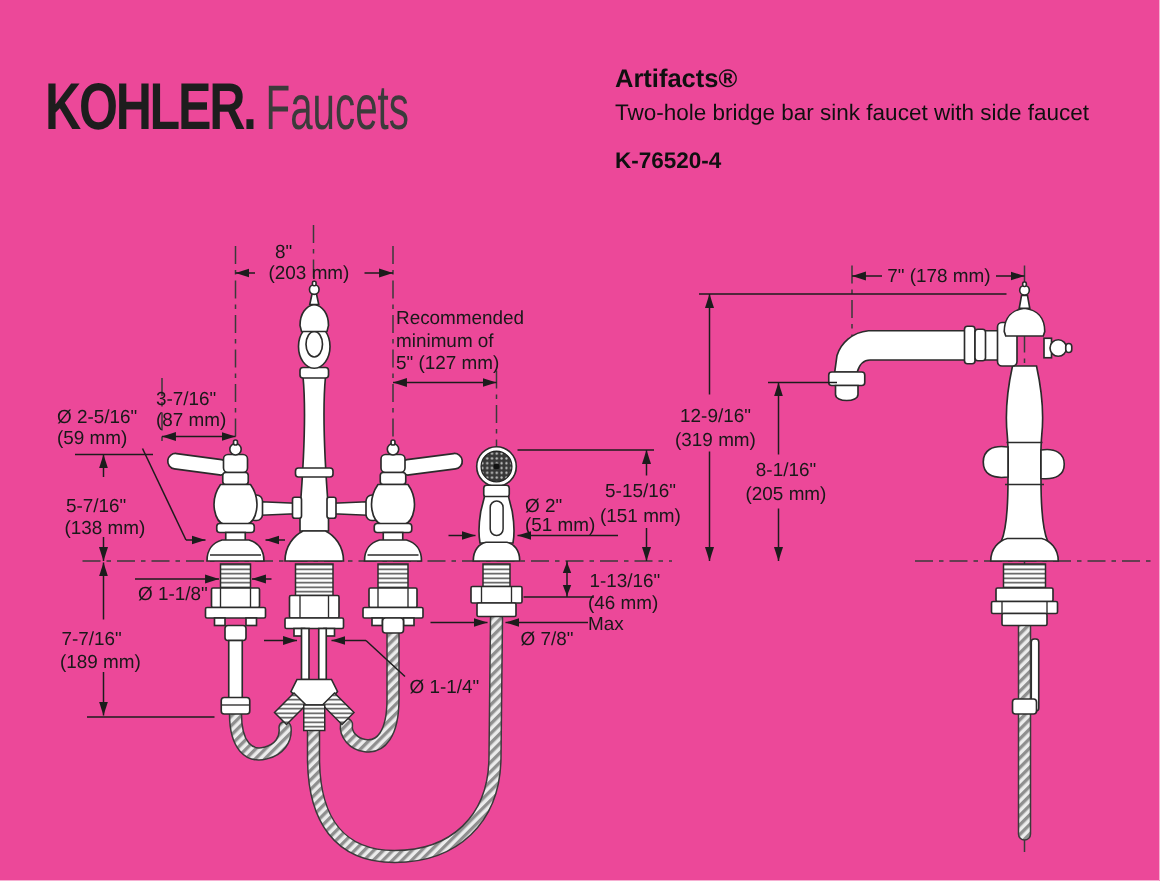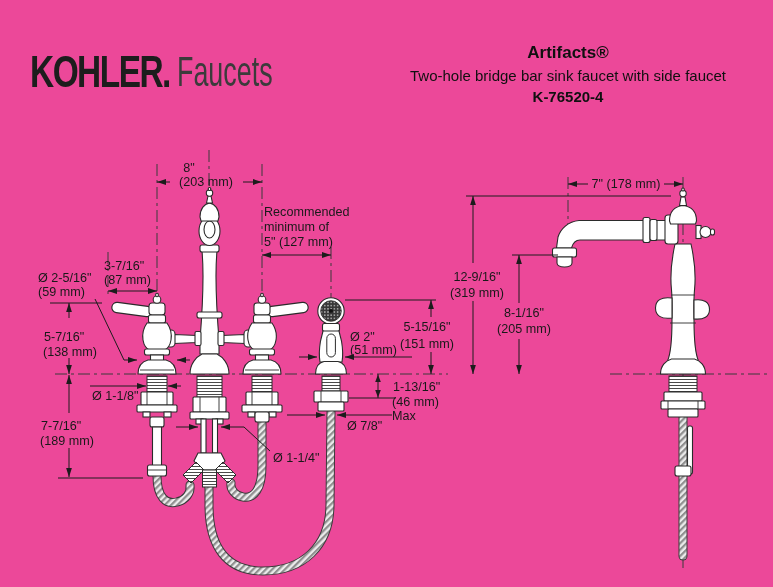--- a/index.html
+++ b/index.html
@@ -4,24 +4,24 @@
 <style>
   html,body{margin:0;padding:0;background:#fff;}
   .page{position:relative;width:773px;height:587px;background:#ec4899;overflow:hidden;
         font-family:"Liberation Sans",sans-serif;}
   
   .logo{position:absolute;left:30px;top:50px;height:46px;white-space:nowrap;}
   .logo-bold{position:absolute;left:0;top:0;font-size:44px;font-weight:bold;color:#1d1d1d;
              letter-spacing:-2px;display:inline-block;transform:scaleX(.76);transform-origin:0 0;line-height:1;}
   .logo-light{position:absolute;left:147px;top:1px;font-size:42px;font-weight:normal;color:#3b3b3b;
               display:inline-block;transform:scaleX(.64);transform-origin:0 0;line-height:1;letter-spacing:0;}
-  .titleblock{position:absolute;right:47px;top:42px;text-align:center;color:#101010;line-height:1.35;}
+  .titleblock{position:absolute;right:47px;top:42px;text-align:left;color:#101010;line-height:1.35;}
   .family{font-size:17px;font-weight:bold;}
   .desc{font-size:15px;margin-top:1px;}
-  .model{font-size:15px;font-weight:bold;margin-top:1px;}
+  .model{font-size:15px;font-weight:bold;margin-top:12px;}
   
   svg{position:absolute;left:0;top:0;}
   .ln{stroke:#1c1c1c;stroke-width:1;fill:none;}
   .cl{stroke:#3a3a3a;stroke-width:1;fill:none;stroke-dasharray:12 4 3 4;}
   .sh{stroke:#2b2b2b;stroke-width:1.1;fill:#fff;}
   .shh{stroke:#2b2b2b;stroke-width:1;fill:url(#thr);}
   .tl{stroke:#2b2b2b;stroke-width:0.9;fill:none;}
   .hb{stroke:#3a3a3a;stroke-width:9;fill:none;stroke-linecap:round;}
   .ho{stroke:url(#braid);stroke-width:7;fill:none;stroke-linecap:round;}
   .lvd{stroke:#2b2b2b;stroke-width:11.5;stroke-linecap:round;fill:none;}

